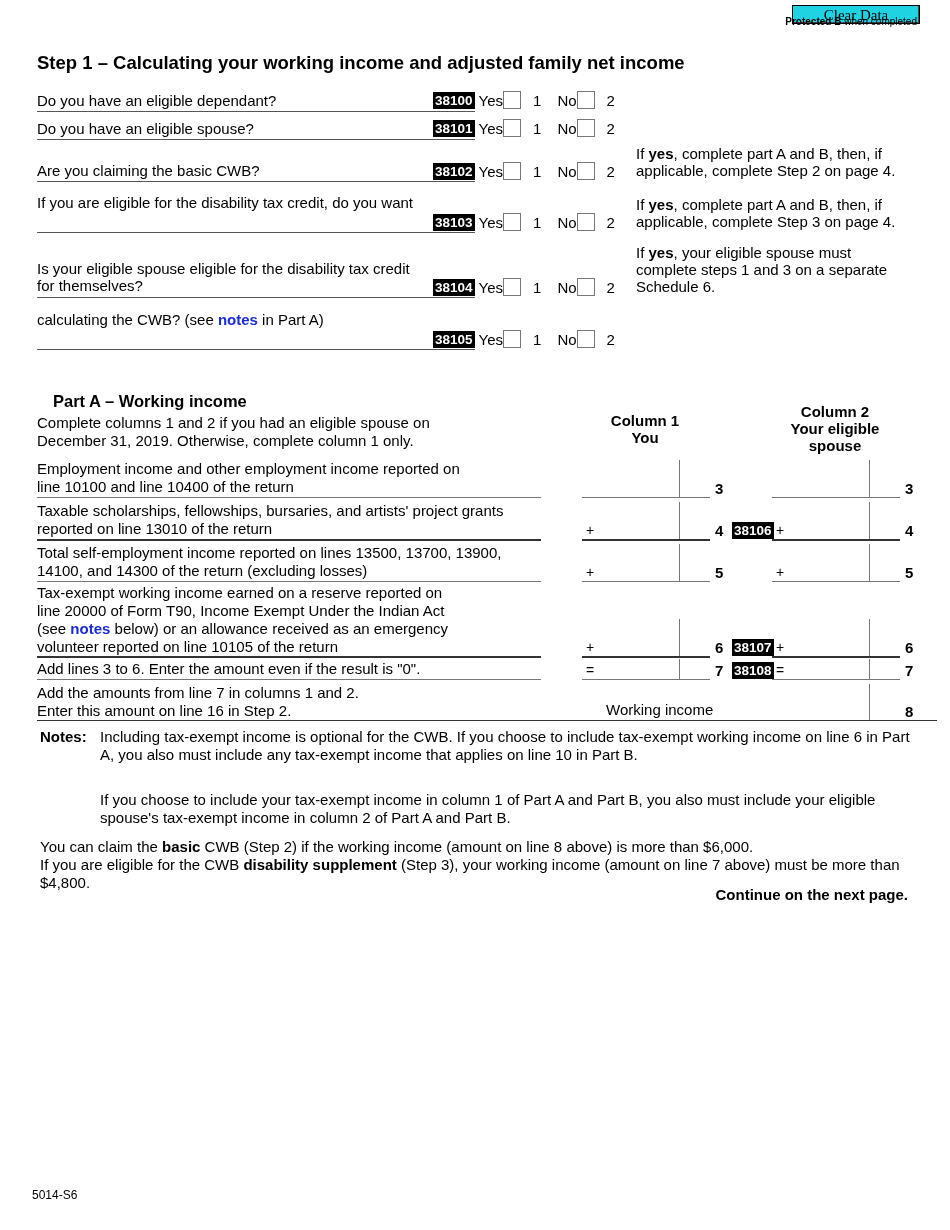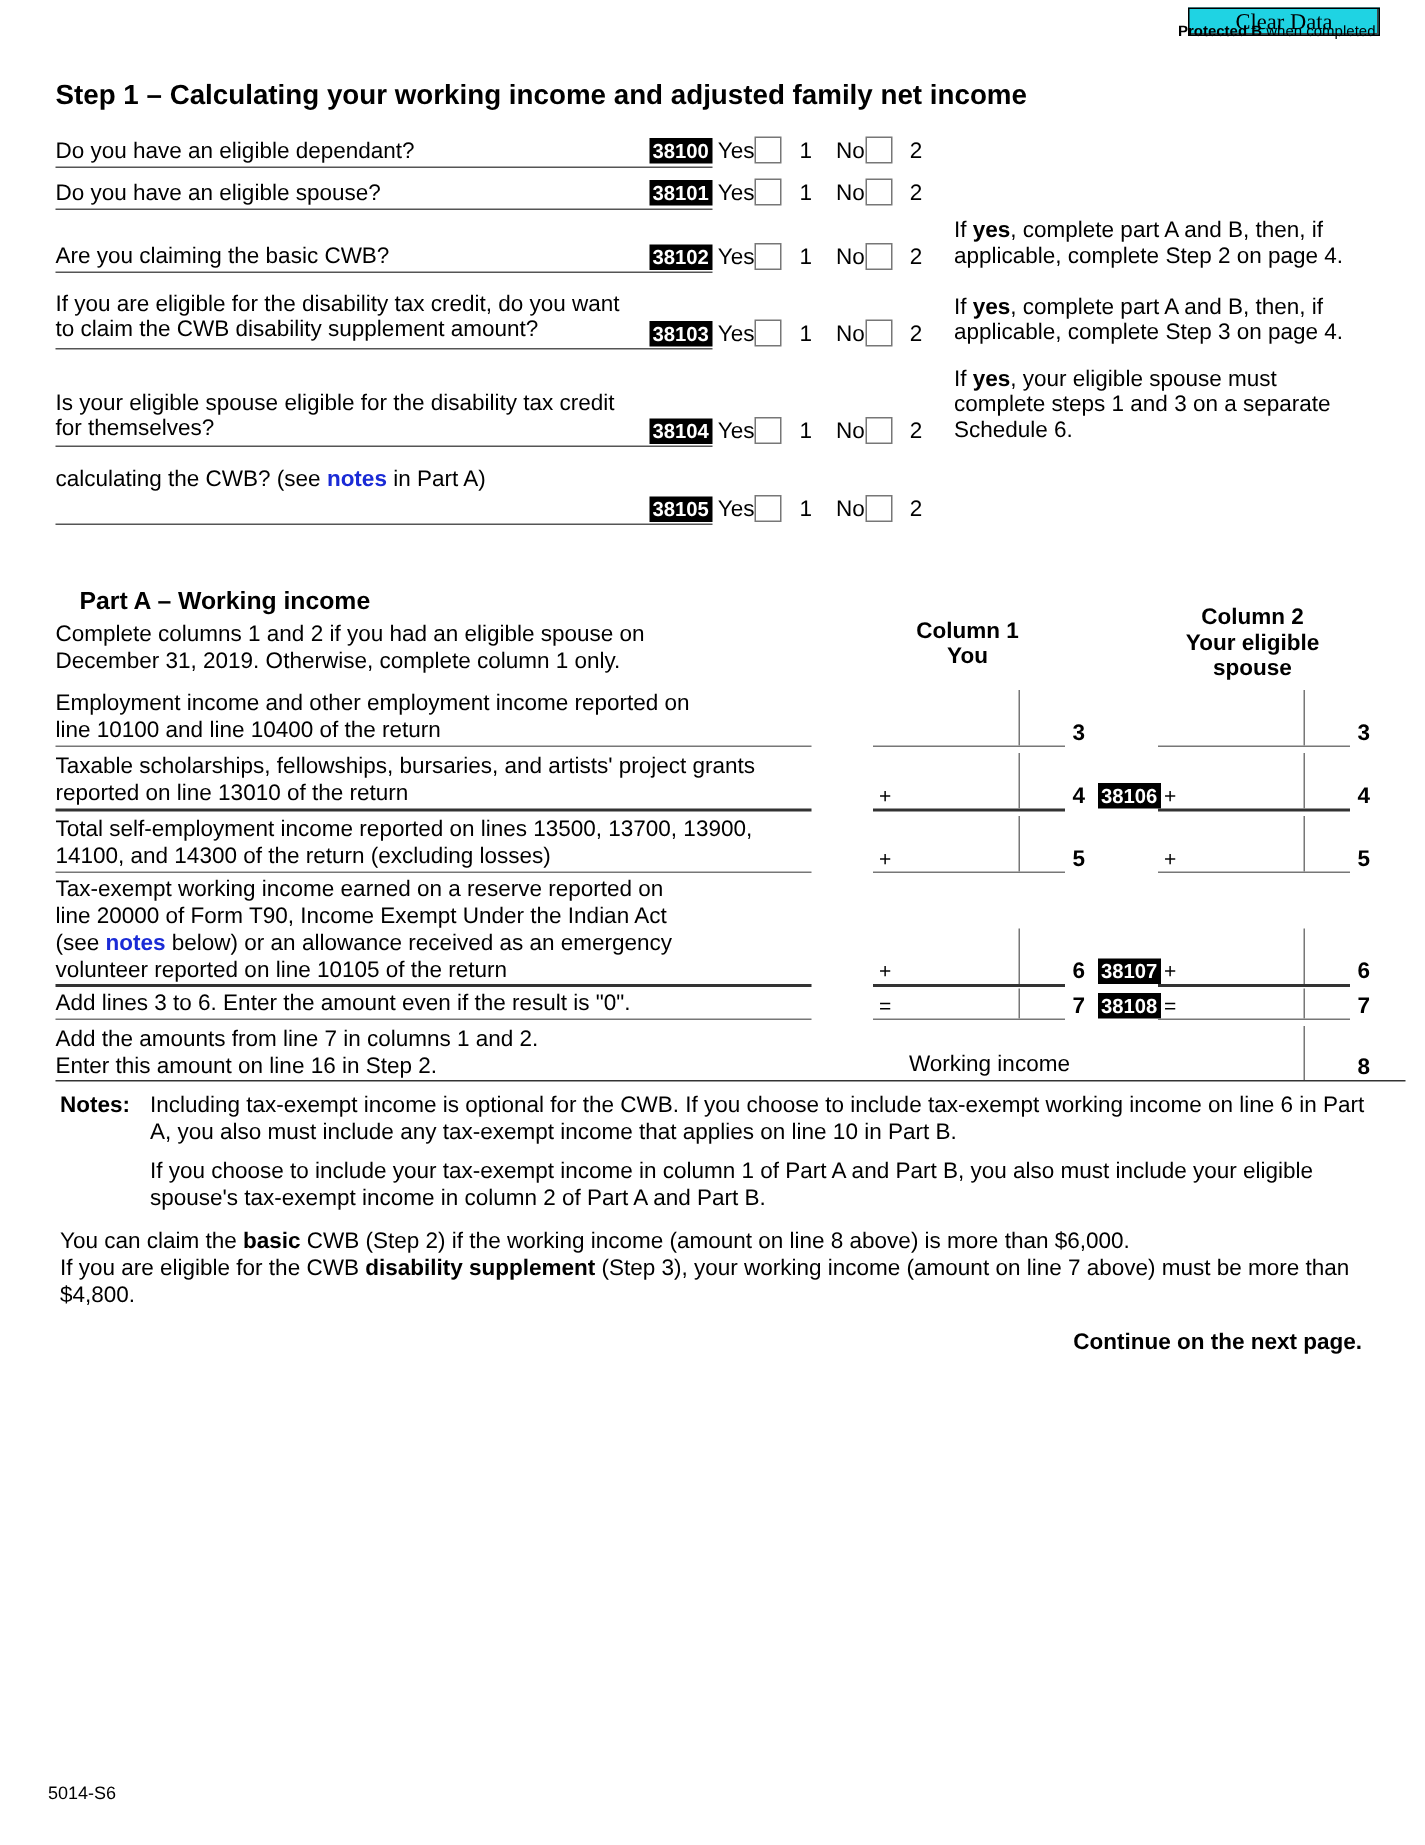--- a/index.html
+++ b/index.html
@@ -70,21 +70,20 @@
     <span class="box"></span>
   <span style="margin-left:12px">2</span>
 </div>
 <div class="abs hint" style="top:145px">
   <div><span>If </span><b>yes</b><span>, complete part A and B, then, if</span></div>
   <div>applicable, complete Step 2 on page 4.</div>
 </div>
 
 <div class="abs q" style="top:194px">
   <div>If you are eligible for the disability tax credit, do you want</div>
-  <div>to claim the CWB disability supplement amount?</div>
 </div>
 <div class="abs qline" style="top:232px"></div>
 <div class="abs yn" style="left:433px;top:213px">
   <span class="code">38103</span>
   <span style="margin-left:4px">Yes</span>
     <span class="box"></span>
   <span style="margin-left:12px">1</span>
   <span style="margin-left:16px">No</span>
     <span class="box"></span>
   <span style="margin-left:12px">2</span>
@@ -232,21 +231,21 @@
 <div class="abs input-area" style="left:772px;top:684px;width:128px;height:36px">
     <div class="abs vline" style="left:97px;top:0;height:36px"></div>
   </div>
 <div class="abs lnum" style="left:905px;top:703px">8</div>
 
 <div class="abs notes">
   <div style="display:flex">
     <div style="width:60px;font-weight:bold">Notes:</div>
     <div style="flex:1">
       <div>Including tax-exempt income is optional for the CWB. If you choose to include tax-exempt working income on line 6 in Part A, you also must include any tax-exempt income that applies on line 10 in Part B.</div>
-      <div style="margin-top:8px">If you choose to include your tax-exempt income in column 1 of Part A and Part B, you also must include your eligible spouse's tax-exempt income in column 2 of Part A and Part B.</div>
+      <div style="margin-top:27px">If you choose to include your tax-exempt income in column 1 of Part A and Part B, you also must include your eligible spouse's tax-exempt income in column 2 of Part A and Part B.</div>
     </div>
   </div>
   <div style="margin-top:11px">
     <div><span>You can claim the </span><b>basic</b><span> CWB (Step 2) if the working income (amount on line 8 above) is more than $6,000.</span></div>
     <div><span>If you are eligible for the CWB </span><b>disability supplement</b><span> (Step 3), your working income (amount on line 7 above) must be more than $4,800.</span></div>
   </div>
 </div>
 
 <div class="abs" style="right:42px;top:886px;font-weight:bold">Continue on the next page.</div>
 

